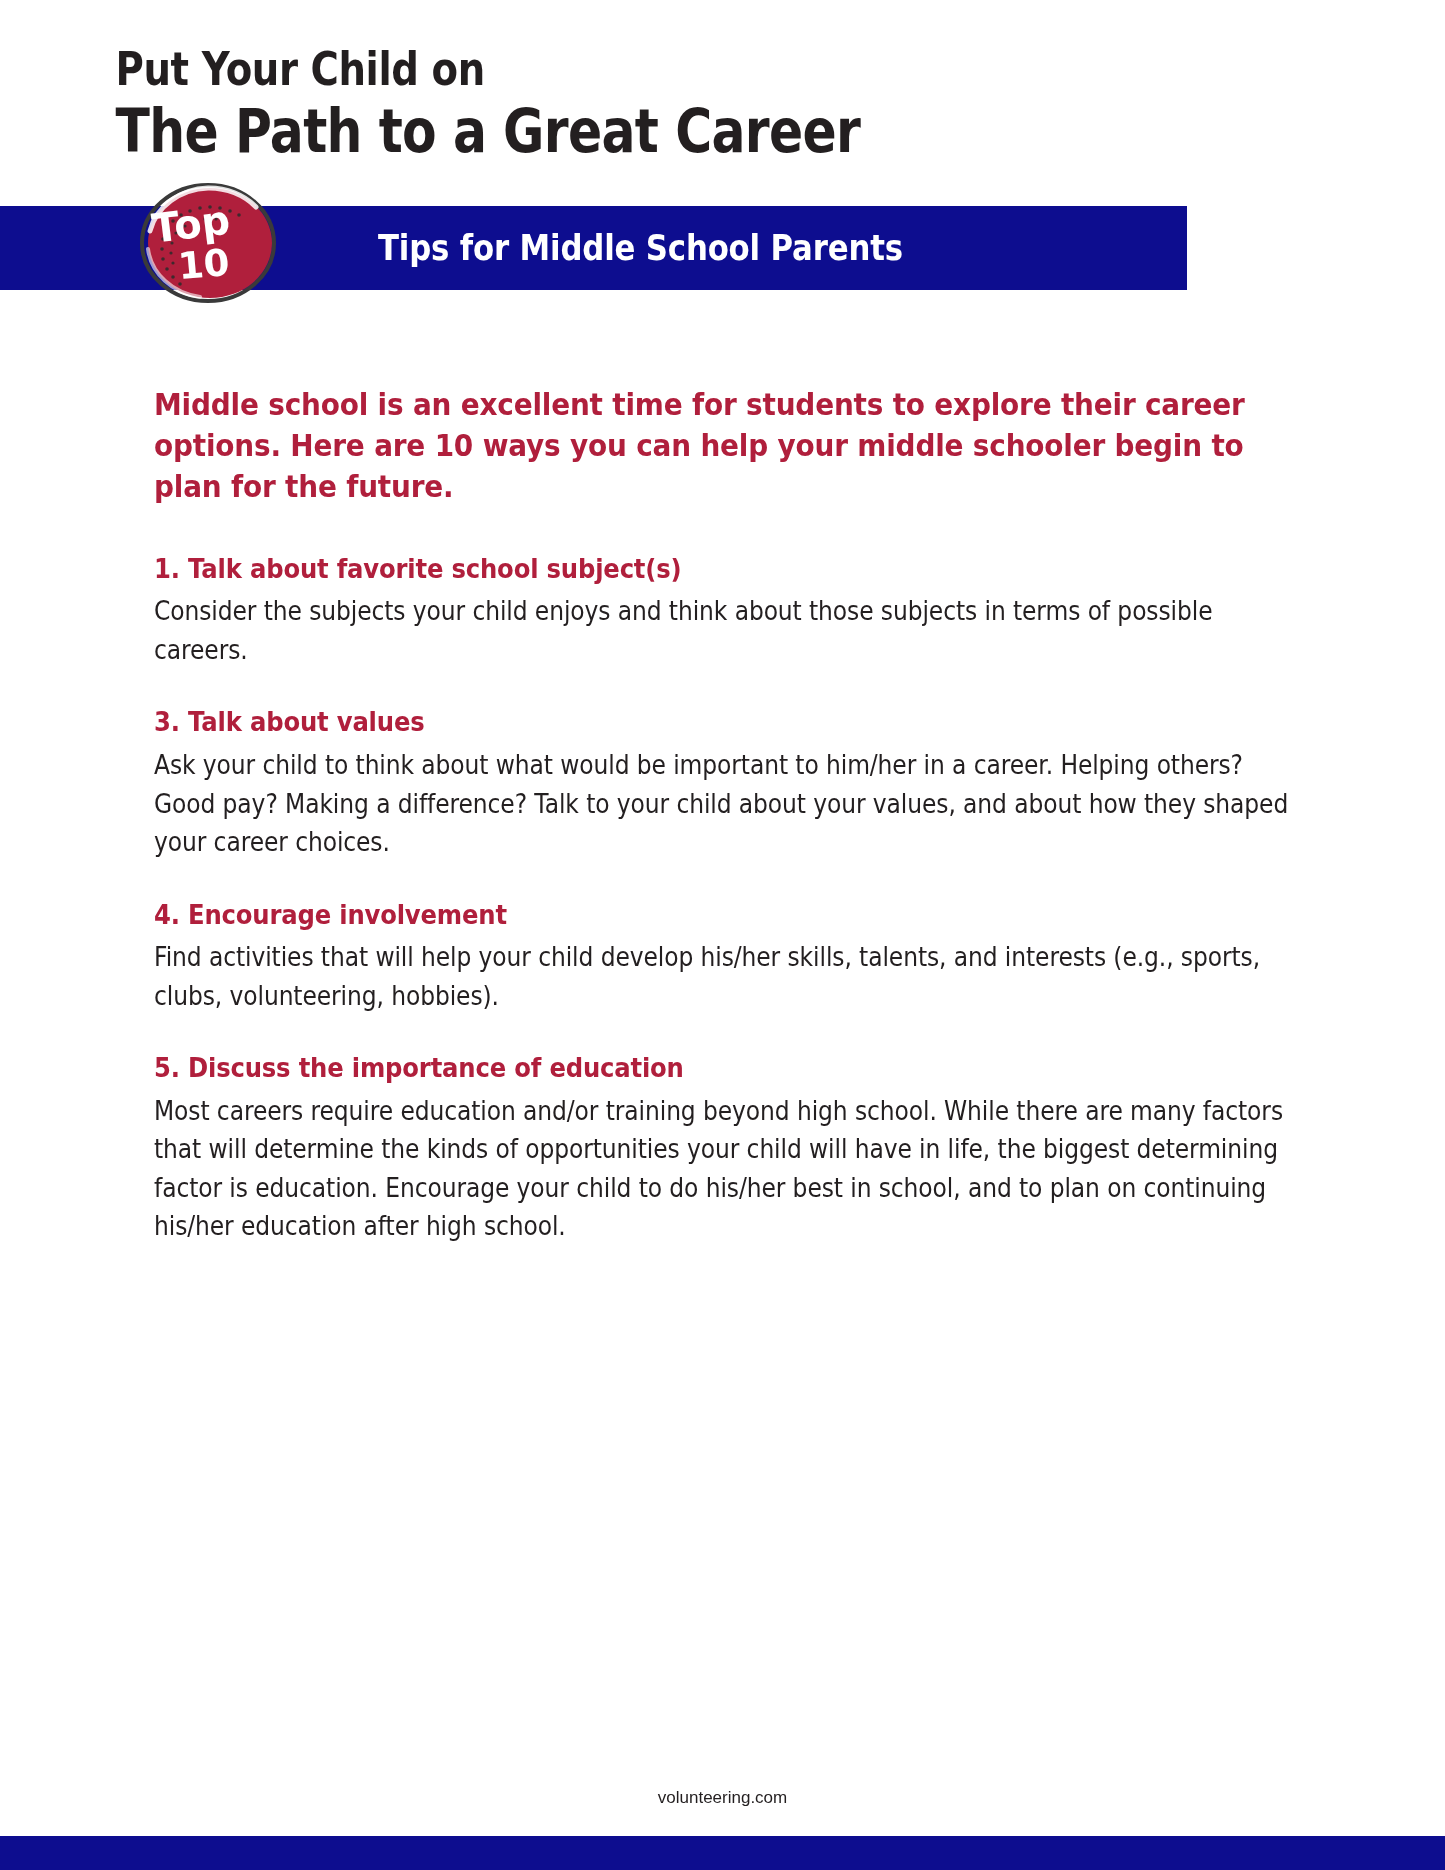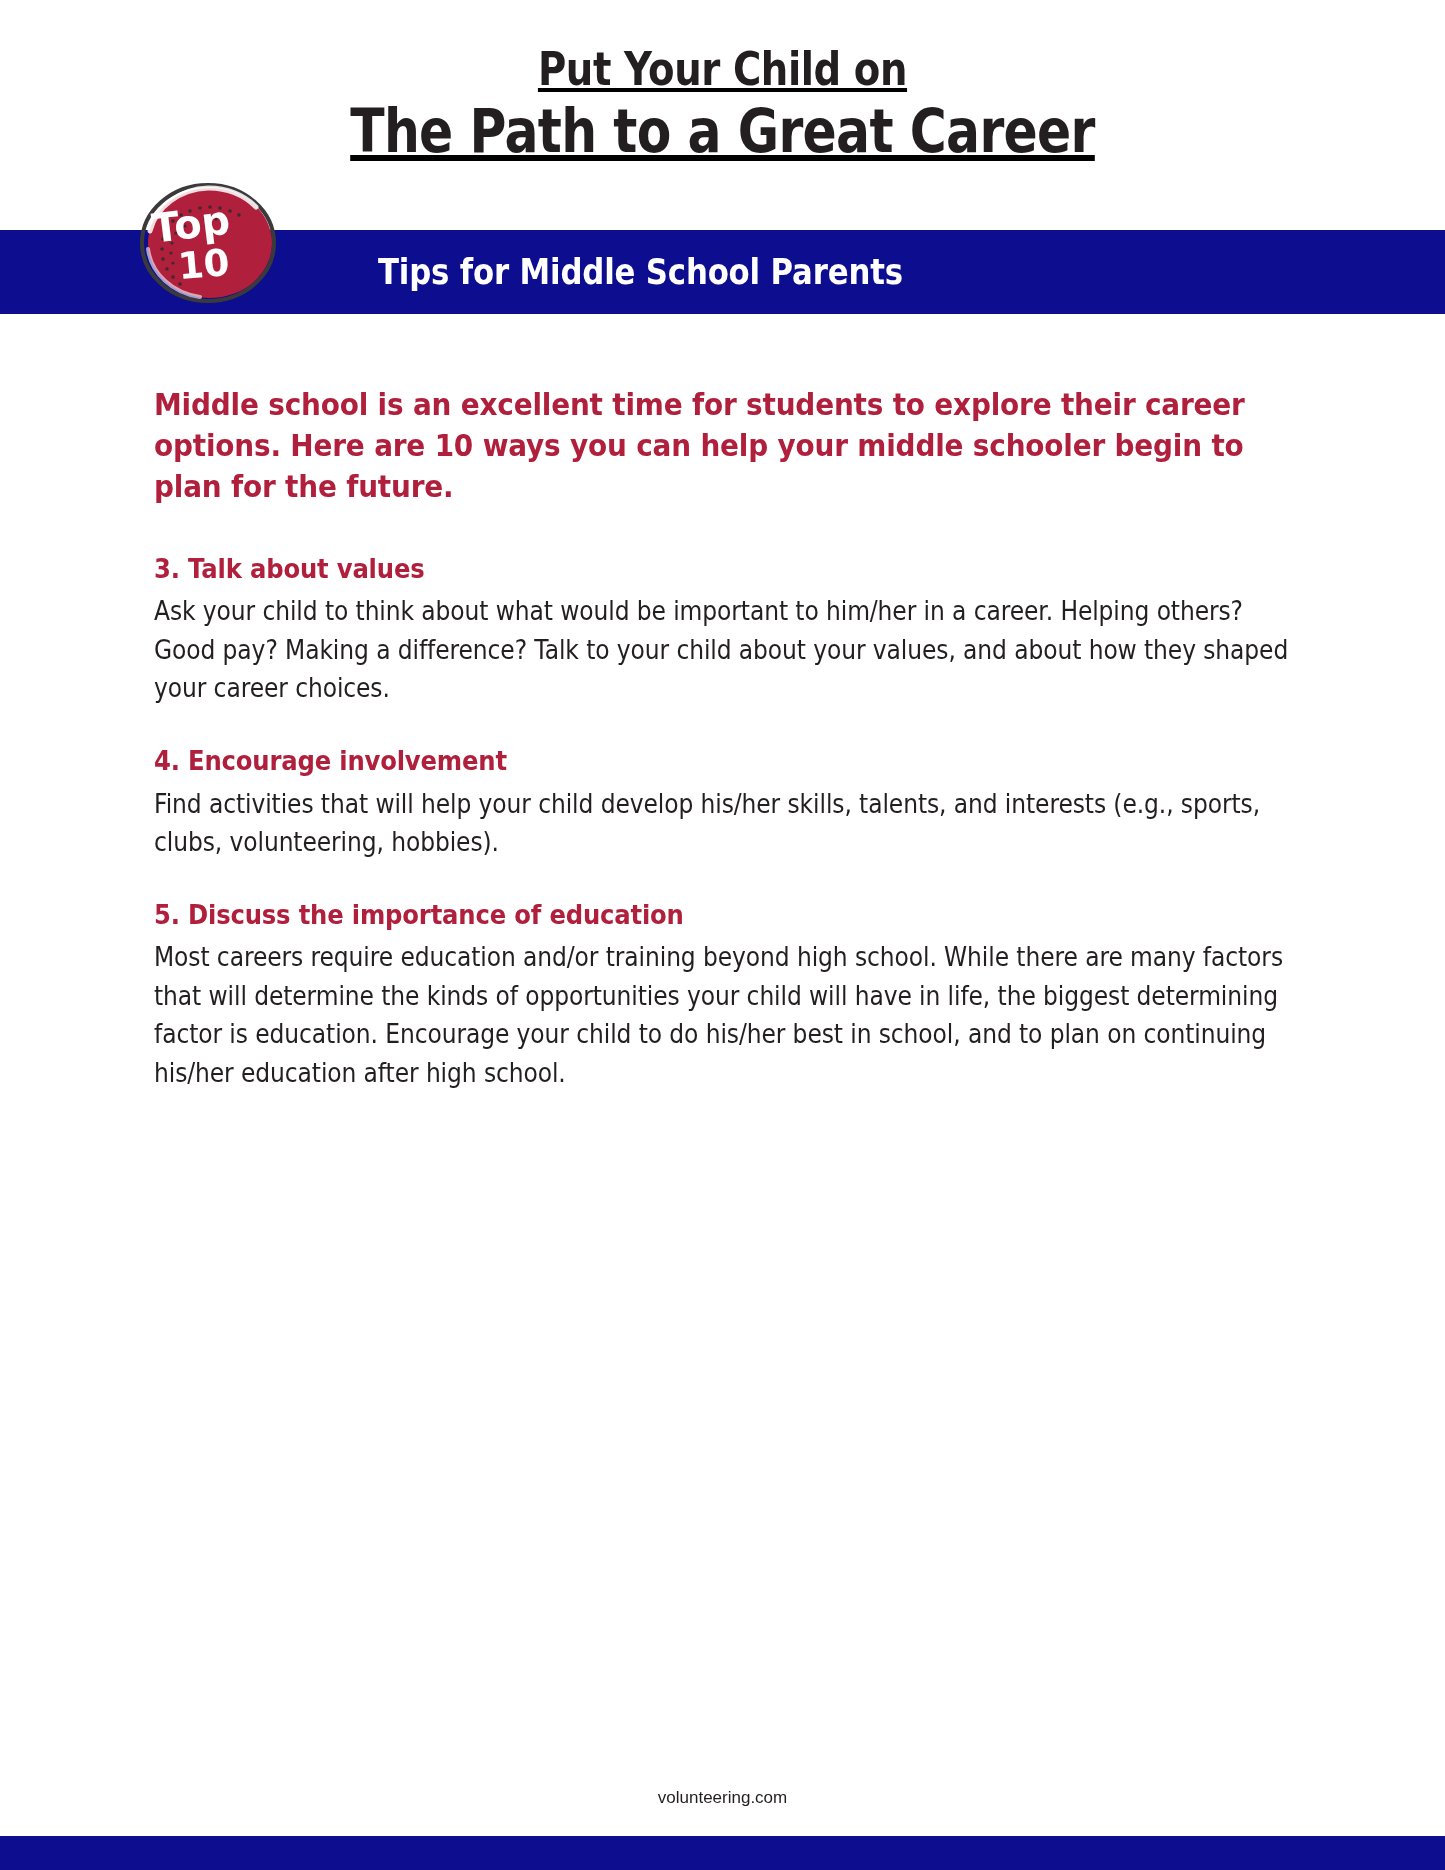--- a/index.html
+++ b/index.html
@@ -14,22 +14,20 @@
     font-family: "Liberation Sans", sans-serif;
     overflow: hidden;
   }
 
   
   .title-block {
     position: absolute;
     top: 44px;
     left: 0;
     width: 1445px;
-    text-align: center;
-    text-decoration: underline;
   }
   .title-line1 {
     font-family: "DejaVu Sans", sans-serif;
     font-size: 46px;
     font-weight: 700;
     color: #231f20;
     letter-spacing: -0.5px;
     line-height: 1.12;
     transform: scaleX(0.84);
     transform-origin: center;
@@ -44,24 +42,23 @@
     margin-top: 2px;
     transform: scaleX(0.84);
     transform-origin: center;
   }
 
   
   .banner {
     position: absolute;
     top: 206px;
     left: 0;
-    width: 1445px;
+    width: 1187px;
     height: 84px;
     background: #0d0d8f;
-    margin-top: 24px;
   }
   .banner-title {
     position: absolute;
     left: 378px;
     top: 0;
     height: 84px;
     display: flex;
     align-items: center;
     font-family: "DejaVu Sans", sans-serif;
     font-size: 35px;
@@ -219,20 +216,24 @@
     </g>
   </svg>
   <div class="badge-word-top">Top</div>
   <div class="badge-word-num">10</div>
 </div>
 
 <div class="content">
 
   <div class="intro">Middle school is an excellent time for students to explore their career options. Here are 10 ways you can help your middle schooler begin to plan for the future.</div>
 
+  <div class="tip">
+    <div class="tip-heading">1. Talk about favorite school subject(s)</div>
+    <div class="tip-body">Consider the subjects your child enjoys and think about those subjects in terms of possible careers.</div>
+  </div>
 
 
   <div class="tip">
     <div class="tip-heading">3. Talk about values</div>
     <div class="tip-body">Ask your child to think about what would be important to him/her in a career. Helping others? Good pay? Making a difference? Talk to your child about your values, and about how they shaped your career choices.</div>
   </div>
 
   <div class="tip">
     <div class="tip-heading">4. Encourage involvement</div>
     <div class="tip-body">Find activities that will help your child develop his/her skills, talents, and interests (e.g., sports, clubs, volunteering, hobbies).</div>

